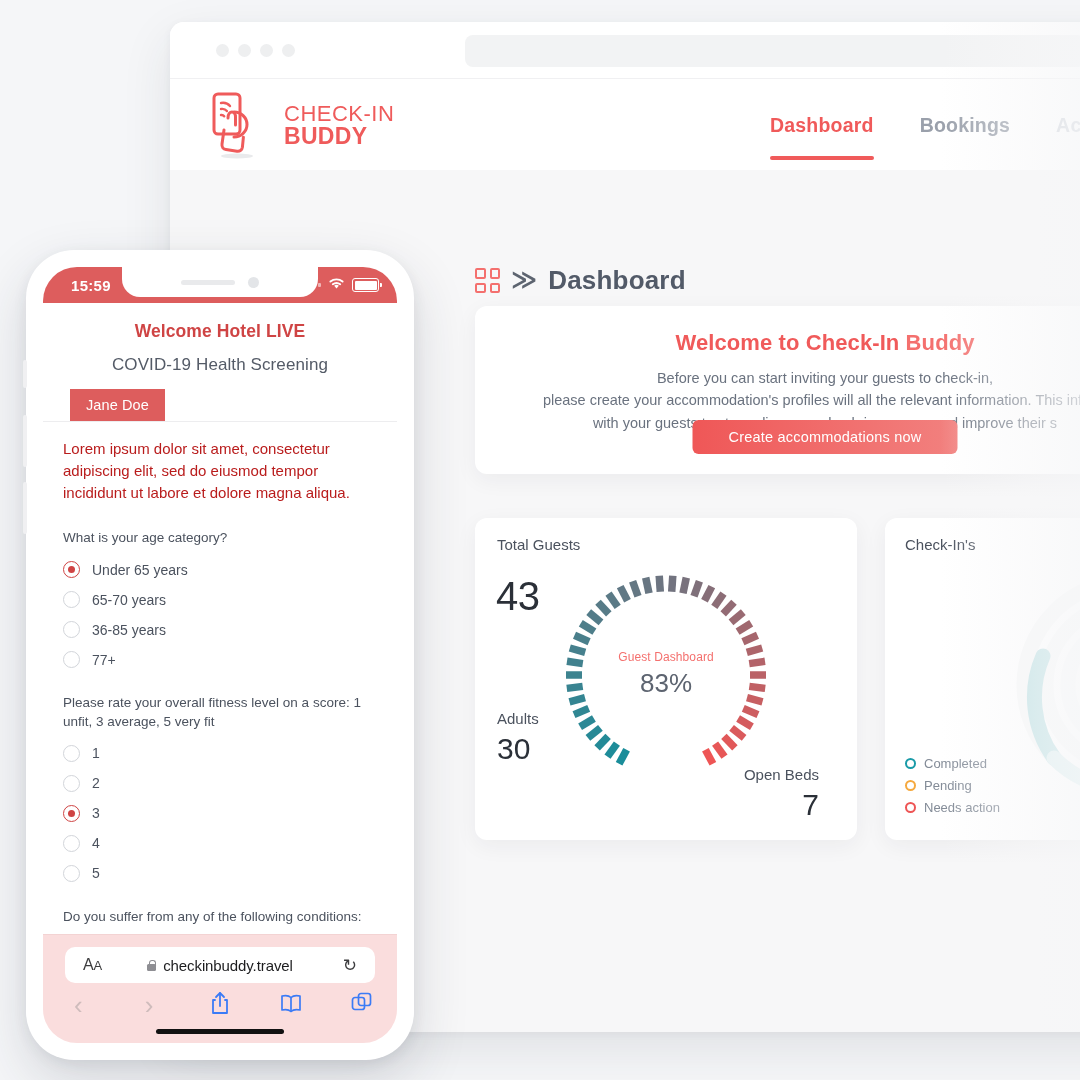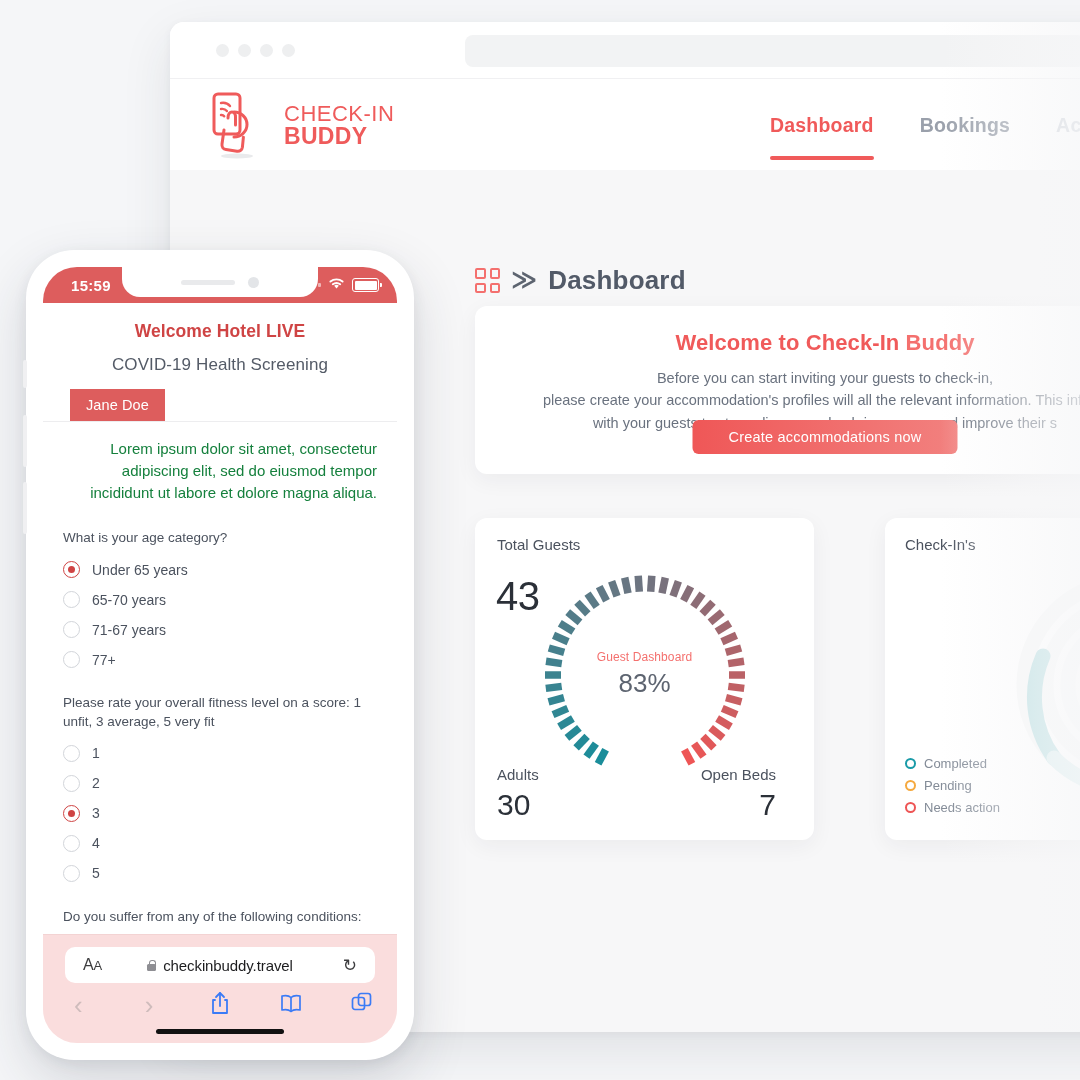--- a/index.html
+++ b/index.html
@@ -85,30 +85,30 @@
     padding:0 22px;white-space:pre-line;
   }
   .welcome-btn{
     position:absolute;left:50%;transform:translateX(-50%);bottom:20px;
     width:265px;height:34px;border-radius:6px;border:0;
     background:linear-gradient(to right,#ef5757,#f2817f);
     color:#fff;font-size:14.5px;font-family:inherit;letter-spacing:.2px;cursor:pointer;
   }
 
   
-  .guests{left:305px;top:348px;width:339px;height:322px;}
+  .guests{left:305px;top:348px;width:382px;height:322px;}
   .g-label{position:absolute;left:22px;top:18px;font-size:15px;color:#4b525e;}
   .g-big{position:absolute;left:21px;top:36px;font-size:40px;color:#2b3038;font-weight:400;letter-spacing:-.5px;margin-top:20px;}
   .gauge-wrap{position:absolute;left:50%;top:50px;transform:translateX(-50%);width:215px;height:215px;}
   .gauge-center{
     position:absolute;left:0;right:0;top:82px;text-align:center;
   }
   .gauge-cap{font-size:12px;color:#f4706e;letter-spacing:.1px;}
   .gauge-val{font-size:26px;color:#5d6470;margin-top:4px;}
-  .g-foot{position:absolute;left:0;right:0;bottom:18px;display:flex;}
+  .g-foot{position:absolute;left:0;right:0;bottom:18px;display:flex;flex-direction:column;}
   .g-col{flex:1;text-align:center;}
   .g-col .t{font-size:15px;color:#4b525e;}
   .g-col .v{font-size:30px;color:#2b3038;margin-top:5px;}
   .g-col.l{text-align:left;padding-left:22px;}
   .g-col.r{text-align:right;padding-right:38px;}
 
   
   .checkins{left:715px;top:348px;width:290px;height:322px;overflow:hidden;}
   .c-label{position:absolute;left:20px;top:18px;font-size:15px;color:#4b525e;}
   .rings{position:absolute;left:118px;top:42px;width:250px;height:250px;opacity:.55;}
@@ -149,21 +149,21 @@
   .p-head{background:#fff;padding:18px 0 0;position:relative;}
   .p-h1{text-align:center;font-size:17.5px;font-weight:700;color:#cf4444;letter-spacing:.1px;}
   .p-h2{text-align:center;font-size:17px;color:#545b67;margin-top:13px;letter-spacing:.1px;}
   .p-tab{
     display:inline-block;margin:14px 0 0 27px;background:#dd5d5d;color:#fff;
     font-size:14.5px;padding:8px 16px;letter-spacing:.1px;
   }
   .p-divider{height:1px;background:#ededef;margin-top:0;}
 
   .p-body{padding:16px 20px 0;}
-  .p-lorem{text-align:right;font-size:15px;line-height:1.45;color:#15803d;white-space:pre-line;}
+  .p-lorem{text-align:left;font-size:15px;line-height:1.45;color:#b91c1c;white-space:pre-line;}
   .p-q{font-size:13.5px;color:#4b525e;margin-top:26px;line-height:1.4;}
   .opt{display:flex;align-items:center;gap:12px;margin-top:13px;cursor:pointer;}
   .radio{width:17px;height:17px;border-radius:50%;border:1.5px solid #d2d5da;box-sizing:border-box;position:relative;flex:0 0 auto;}
   .radio.on{border-color:#cf4444;}
   .radio.on:after{content:"";position:absolute;left:4px;top:4px;width:7px;height:7px;border-radius:50%;background:#cf4444;}
   .opt-label{font-size:14px;color:#4b525e;}
 
   
   .safari{
     position:absolute;left:0;right:0;bottom:0;height:108px;background:#fadddd;
@@ -413,21 +413,21 @@
         <div class="opt">
           <span class="radio on"></span>
           <span class="opt-label">Under 65 years</span>
         </div>
         <div class="opt">
           <span class="radio"></span>
           <span class="opt-label">65-70 years</span>
         </div>
         <div class="opt">
           <span class="radio"></span>
-          <span class="opt-label">71-67 years</span>
+          <span class="opt-label">36-85 years</span>
         </div>
         <div class="opt">
           <span class="radio"></span>
           <span class="opt-label">77+</span>
         </div>
 
         <div class="p-q">Please rate your overall fitness level on a score: 1 unfit, 3 average, 5 very fit</div>
         <div class="opt">
           <span class="radio"></span>
           <span class="opt-label">1</span>

